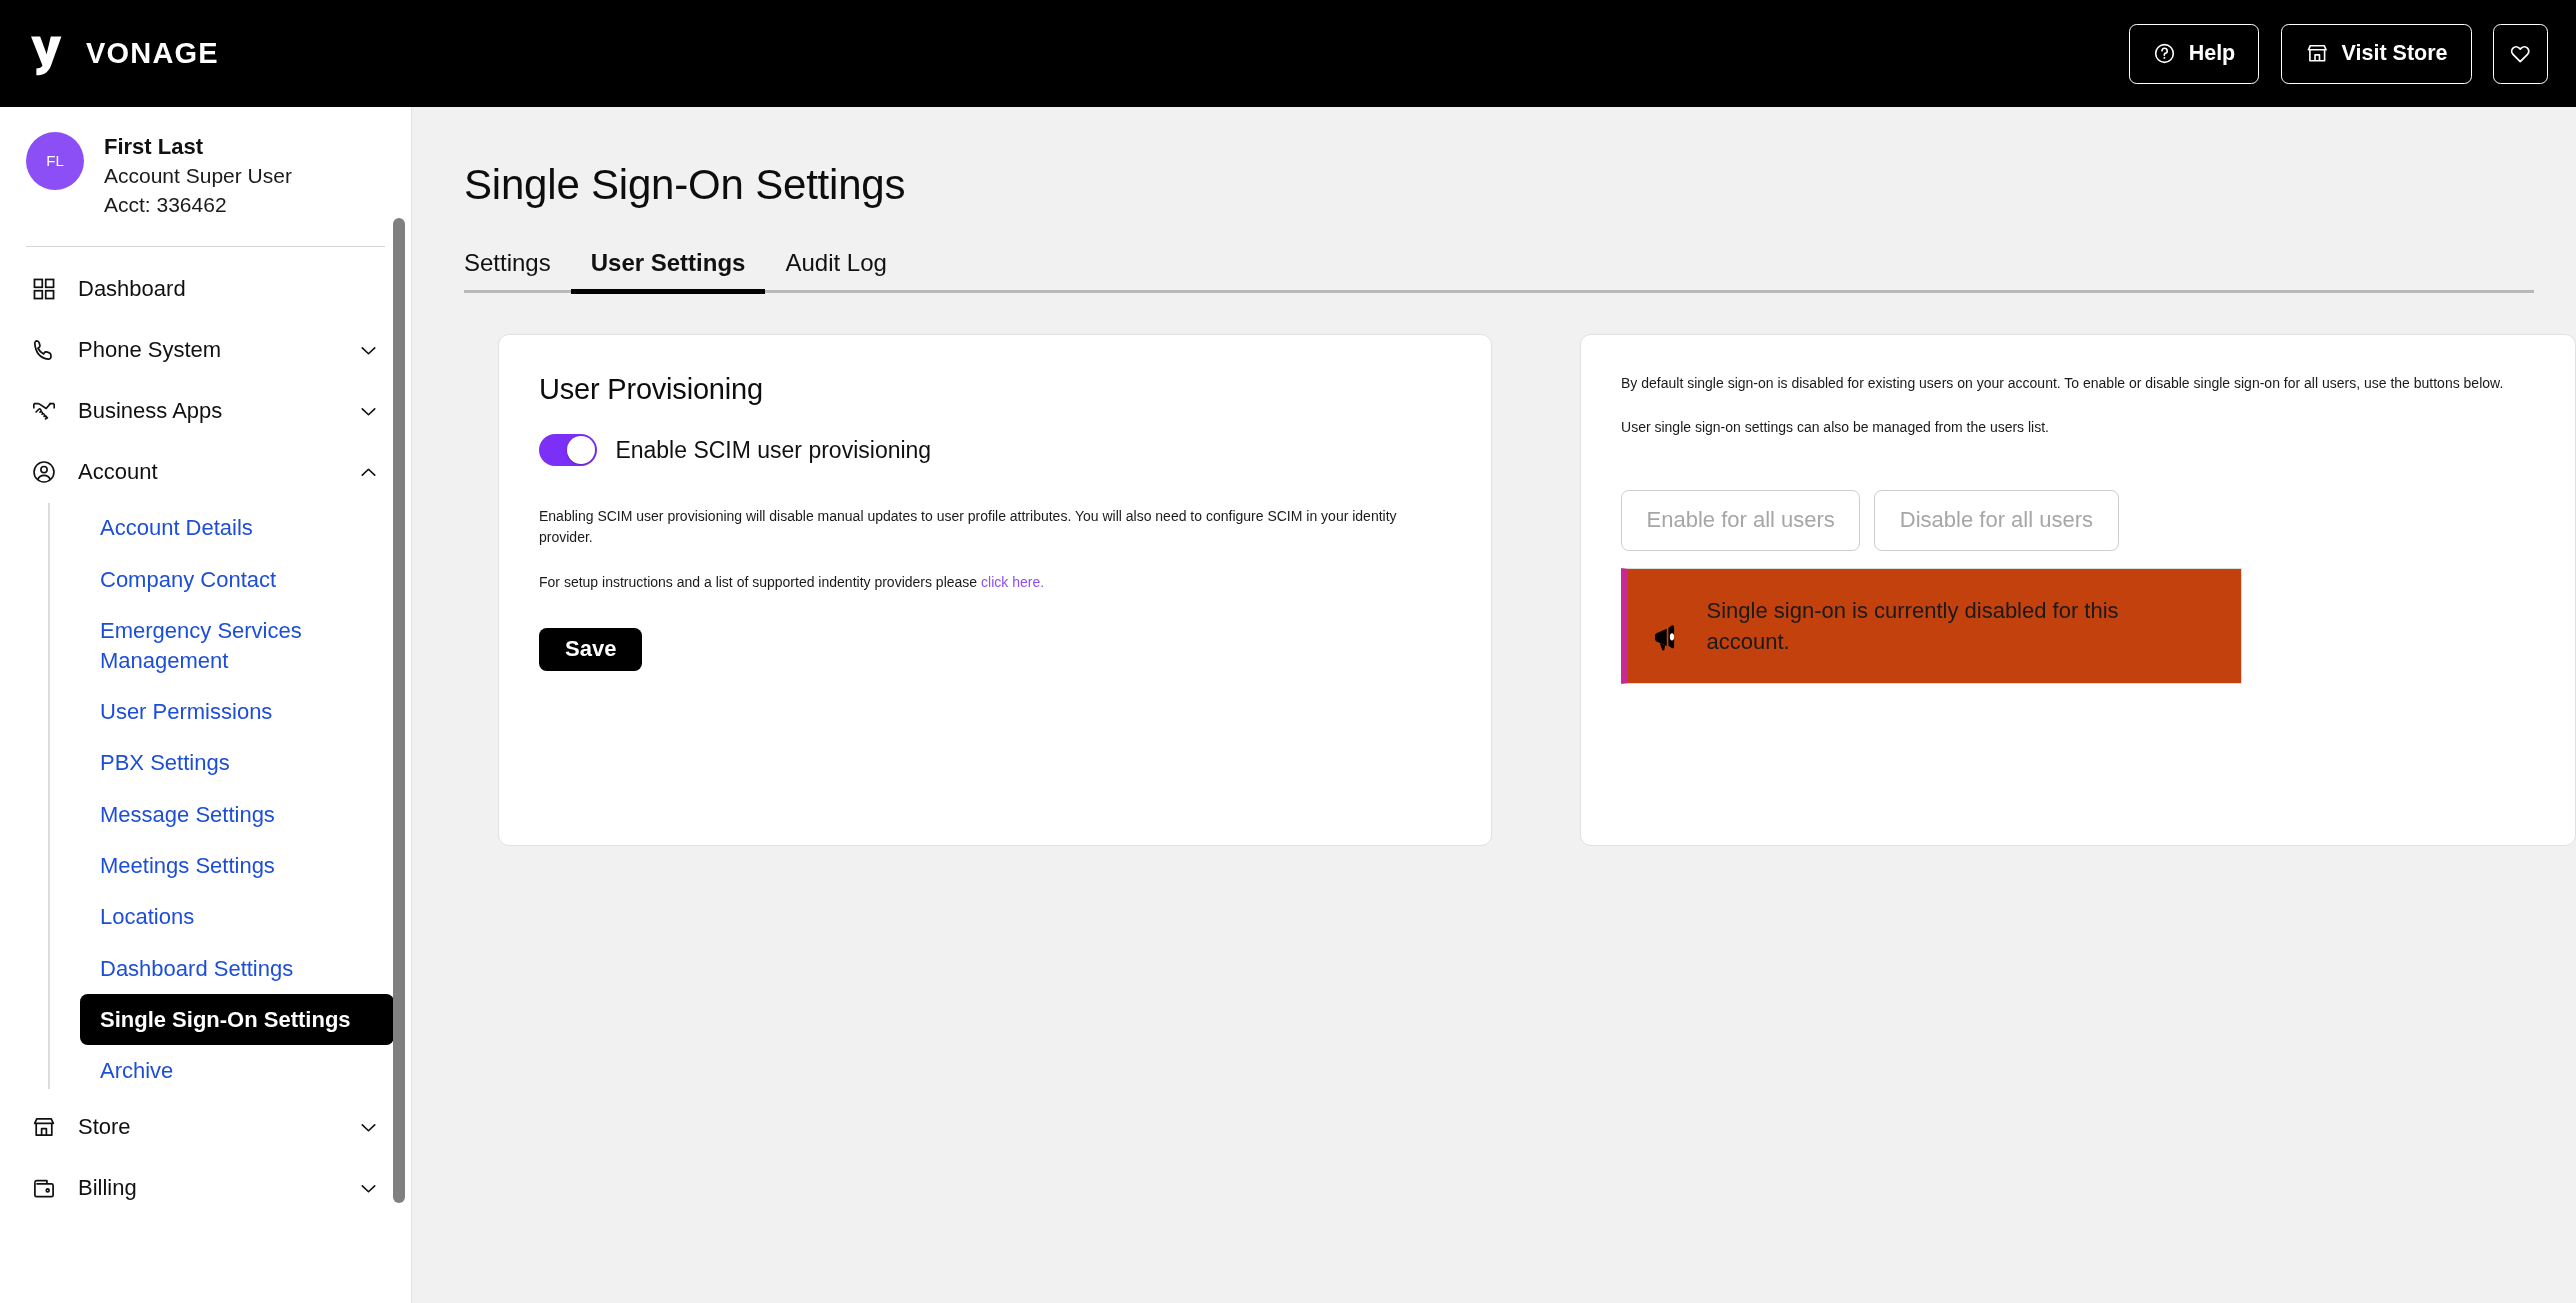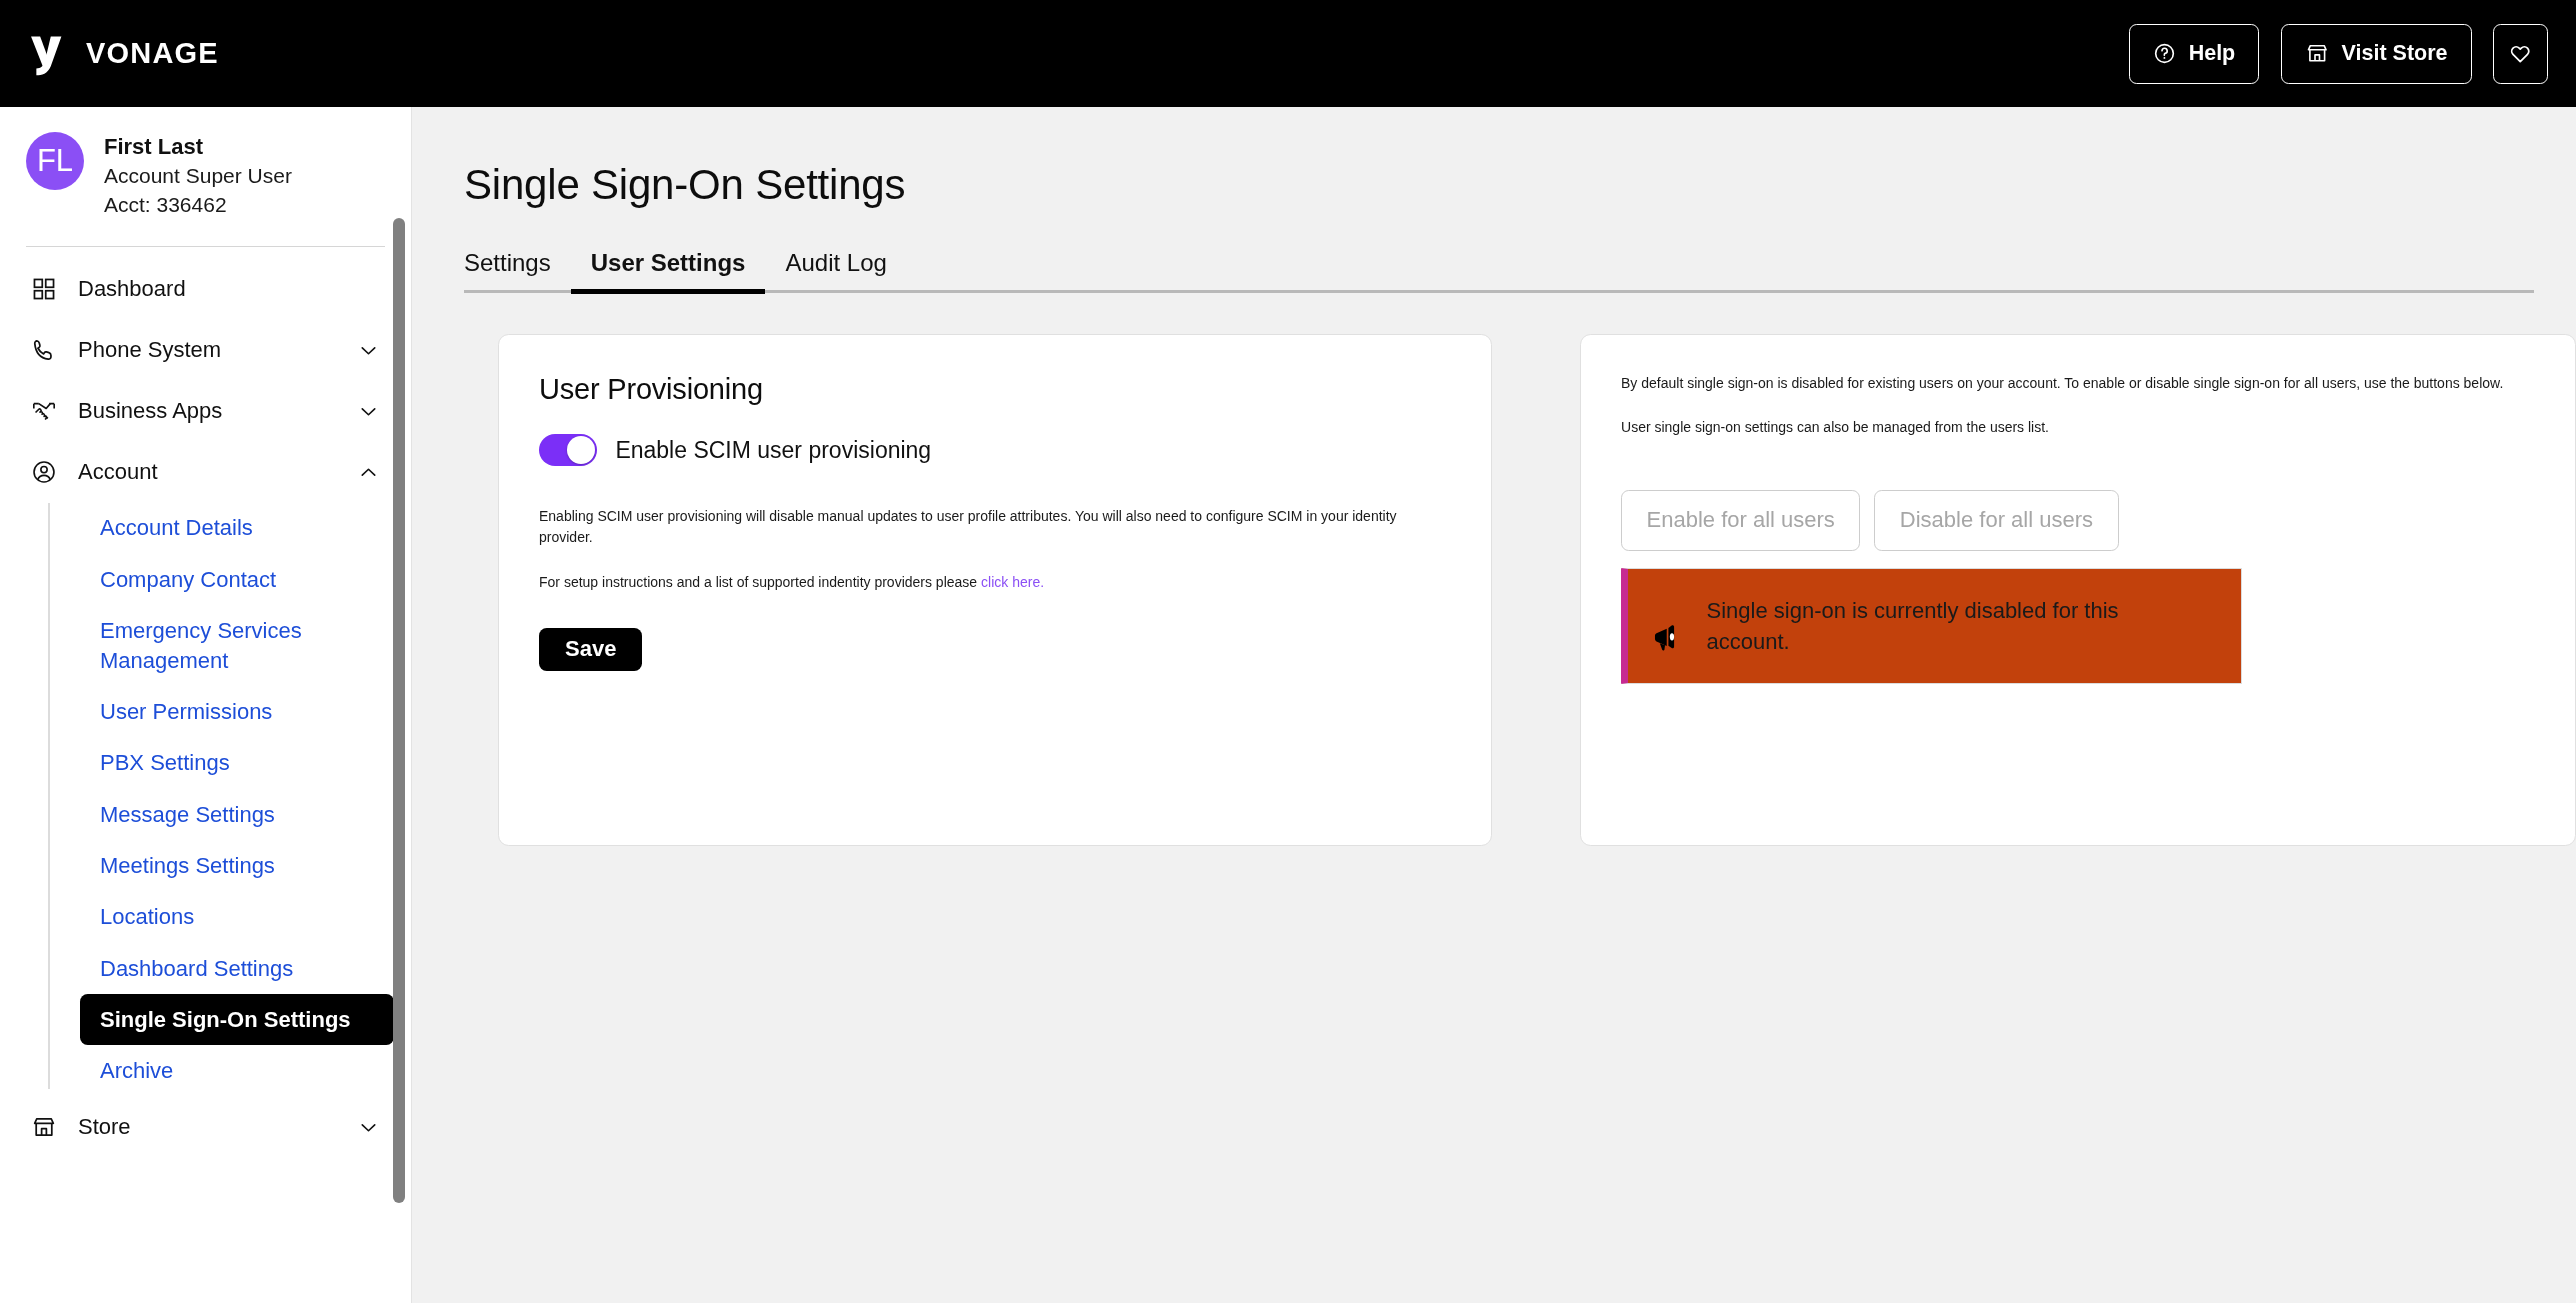--- a/index.html
+++ b/index.html
@@ -46,21 +46,21 @@
     width: 412px; height: 1196px;
     background: #fff;
     border-right: 0.8px solid #e3e3e3;
     overflow: hidden;
   }
   .sb-user { padding: 24.5px 0 21.5px 26px; display: flex; align-items: flex-start; }
   .avatar {
     width: 58px; height: 58px; border-radius: 50%;
     background: #8b4ff5; color: #fff;
     display: flex; align-items: center; justify-content: center;
-    font-size: 31px; font-weight: 500; flex: 0 0 auto;
+    font-size: 15px; font-weight: 500; flex: 0 0 auto;
   }
   .sb-user-txt { margin-left: 20px; padding-top: 1.5px; }
   .sb-name { font-size: 22px; font-weight: 700; color: #111; line-height: 1.3; }
   .sb-role { font-size: 21px; color: #1a1a1a; line-height: 1.38; font-weight: 400; }
   .sb-acct { font-size: 21px; color: #1a1a1a; line-height: 1.38; font-weight: 400; }
   .sb-divider { height: 0.8px; background: #d6d6d6; margin: 4.6px 26px 0 26px; }
 
   .nav { padding-top: 12.3px; }
   .nav-item {
     display: flex; align-items: center;
@@ -325,20 +325,35 @@
         </svg>
       </span>
       <span class="nav-label">Store</span>
       <span class="nav-chev">
         <svg width="23" height="23" viewBox="0 0 24 24" fill="none" stroke="#111" stroke-width="1.7" stroke-linecap="round" stroke-linejoin="round">
             <path d="M5.5 9.2 12 15.4 18.5 9.2"></path>
           </svg>
       </span>
     </div>
 
+    <div class="nav-item">
+      <span class="nav-ico">
+        <svg width="26" height="26" viewBox="0 0 24 24" fill="none" stroke="#111" stroke-width="1.6" stroke-linejoin="round">
+          <path d="M3.6 7.2v11.4a1.4 1.4 0 0 0 1.4 1.4h14a1.4 1.4 0 0 0 1.4-1.4V9.6a1.4 1.4 0 0 0-1.4-1.4H5"></path>
+          <path d="M3.6 7.2c0-1.1.9-2 2-2h9.1v3"></path>
+          <circle cx="15.4" cy="14.2" r="1.3"></circle>
+        </svg>
+      </span>
+      <span class="nav-label">Billing</span>
+      <span class="nav-chev">
+        <svg width="23" height="23" viewBox="0 0 24 24" fill="none" stroke="#111" stroke-width="1.7" stroke-linecap="round" stroke-linejoin="round">
+            <path d="M5.5 9.2 12 15.4 18.5 9.2"></path>
+          </svg>
+      </span>
+    </div>
 
   </div>
 
   <div class="sb-scrollbar"></div>
 </div>
 
 <div class="main">
 
   <h1 class="page-title">Single Sign-On Settings</h1>
 

